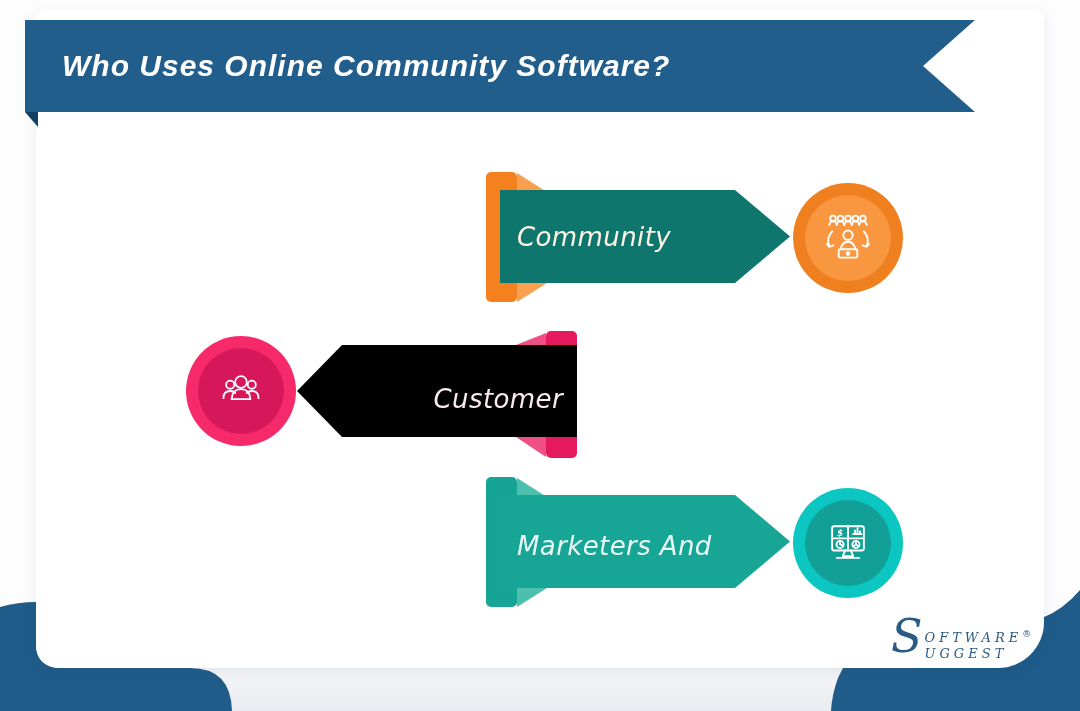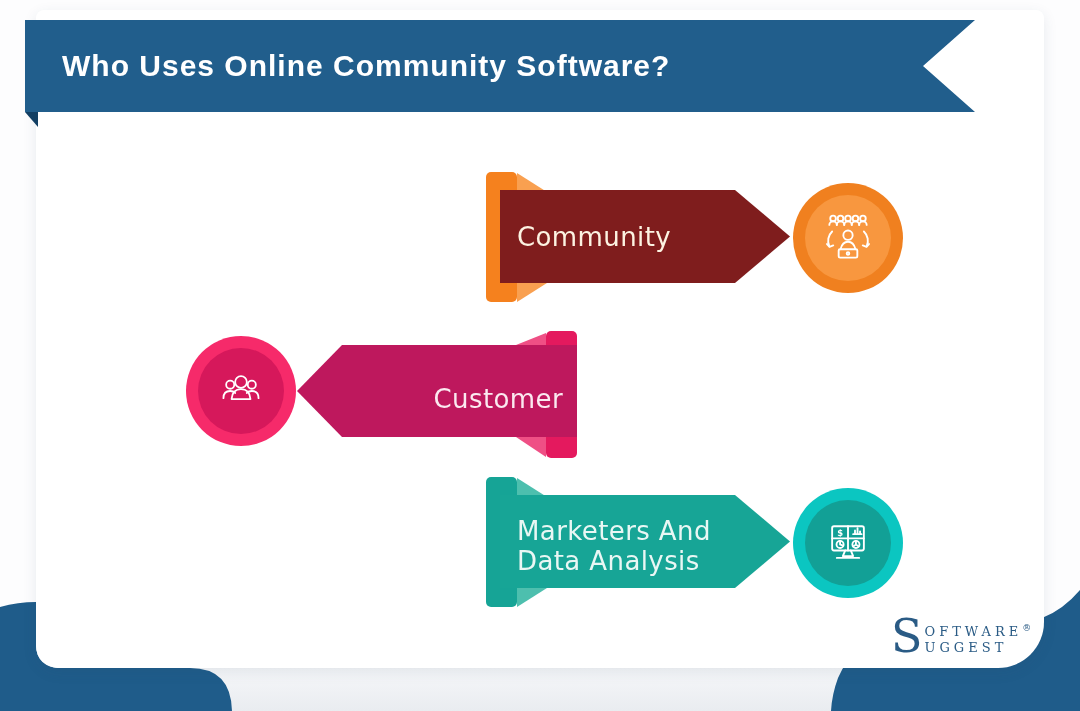--- a/index.html
+++ b/index.html
@@ -6,21 +6,21 @@
   body {
     width:1080px; height:711px; position:relative; overflow:hidden;
     background:#fdfdfe; font-family:"DejaVu Sans",sans-serif;
   }
   .bottom-band { position:absolute; left:0; top:668px; width:1080px; height:43px;
     background:linear-gradient(180deg,#f6f7f9,#e9ecf0); z-index:0; }
   .bg-decor { position:absolute; left:0; top:0; z-index:1; }
   .card { position:absolute; left:36px; top:10px; width:1008px; height:658px;
     background:#ffffff; border-radius:8px 8px 46px 22px;
     box-shadow:0 4px 14px rgba(40,70,100,.10); z-index:2; }
-  .stage { position:absolute; inset:0; z-index:3; }
+  .stage { position:absolute; inset:0; z-index:3;font-style:italic; }
 
   
   .ribbon { position:absolute; left:25px; top:20px; width:950px; height:92px;
     background:#215e8c;
     clip-path:polygon(0 0,950px 0,898px 46px,950px 92px,0 92px); }
   .ribbon-title { position:absolute; left:37px; top:0; height:92px; line-height:92px;
     font-family:"Liberation Sans",sans-serif; font-weight:bold; font-size:30px;
     letter-spacing:1px; color:#ffffff; white-space:nowrap; }
   .ribbon-fold { position:absolute; left:25px; top:112px; width:13px; height:15px;
     background:#123f63; clip-path:polygon(0 0,100% 0,100% 100%); }
@@ -36,34 +36,34 @@
   .inner { width:86px; height:86px; border-radius:50%;
     display:flex; align-items:center; justify-content:center; }
   .inner svg { display:block; }
 
   
   .g1 .tab   { left:486px; top:172px; width:31px; height:130px; background:#f5811e; }
   .g1 .bt    { left:517px; top:173px; width:30px; height:19px; background:#f9a050;
                clip-path:polygon(0 0,100% 100%,0 100%); }
   .g1 .bb    { left:517px; top:283px; width:30px; height:19px; background:#f9a050;
                clip-path:polygon(0 0,100% 0,0 100%); }
-  .g1 .abody { left:500px; top:190px; width:290px; height:93px; background:#7f1d1d;
+  .g1 .abody { left:500px; top:190px; width:290px; height:93px; background:#0f766e;
                clip-path:polygon(0 0,235px 0,290px 46.5px,235px 93px,0 93px);
                padding-left:17px; box-sizing:border-box; }
   .g1 .label { color:#fdf3e2; }
   .g1 .circle{ left:793px; top:183px; background:#f0801f; }
   .g1 .inner { background:#f8973f; }
 
   
   .g2 .tab   { left:546px; top:331px; width:31px; height:127px; background:#e4195e; }
   .g2 .bt    { left:516px; top:333px; width:30px; height:12px; background:#ef4f85;
                clip-path:polygon(100% 0,100% 100%,0 100%); }
   .g2 .bb    { left:516px; top:437px; width:30px; height:20px; background:#ef4f85;
                clip-path:polygon(0 0,100% 0,100% 100%); }
-  .g2 .abody { left:297px; top:345px; width:280px; height:108px; background:#be185d;
+  .g2 .abody { left:297px; top:345px; width:280px; height:108px; background:#000000;
                clip-path:polygon(280px 0,45px 0,0 46px,45px 92px,280px 92px);
                justify-content:flex-end; padding-right:14px; box-sizing:border-box; }
   .g2 .label { color:#fbe9f0; text-align:right; }
   .g2 .circle{ left:186px; top:336px; background:#f62a6a; }
   .g2 .inner { background:#d6185b; }
 
   
   .g3 .tab   { left:486px; top:477px; width:31px; height:130px; background:#16a496; }
   .g3 .bt    { left:517px; top:478px; width:30px; height:19px; background:#4dbfae;
                clip-path:polygon(0 0,100% 100%,0 100%); }
@@ -73,21 +73,21 @@
                clip-path:polygon(0 0,235px 0,290px 46.5px,235px 93px,0 93px);
                padding-left:17px; box-sizing:border-box; }
   .g3 .label { color:#e9f7f4; }
   .g3 .circle{ left:793px; top:488px; background:#0bc6c1; }
   .g3 .inner { background:#12a096; }
 
   
   .logo { position:absolute; left:891px; top:616px; display:flex;
     color:#2a5b85; font-family:"DejaVu Serif",serif; }
   .logo-s { font-size:46px; line-height:40px; }
-  .logo-col { display:flex; flex-direction:column; margin-left:2px; margin-top:4px; }
+  .logo-col { display:flex; flex-direction:column; margin-left:2px; margin-top:10px; }
   .logo-top,.logo-bottom { font-size:13px; letter-spacing:4px; line-height:16px; white-space:nowrap; }
   .logo-top sup { font-size:9px; letter-spacing:0; }
 
   .icon-dollar { font-family:"DejaVu Sans",sans-serif; font-size:9px; font-weight:bold; }
 </style>
 </head>
 <body>
 
 <div class="bottom-band"></div>
 
@@ -163,21 +163,20 @@
     </div>
   </div>
 
   <div class="g3">
     <div class="tab"></div>
     <div class="bevel bt"></div>
     <div class="bevel bb"></div>
     <div class="abody">
       <div class="label">
         <span>Marketers And</span>
-        <span>Data Analysis</span>
       </div>
     </div>
     <div class="circle">
       <div class="inner">
         <svg width="56" height="56" viewBox="0 0 60 60" fill="none" stroke="#ffffff" stroke-width="2" stroke-linecap="round" stroke-linejoin="round">
           <rect x="13" y="12" width="34" height="26" rx="2"></rect>
           <path d="M30 12v26M13 25h34"></path>
           <text x="21.5" y="22" text-anchor="middle" fill="#ffffff" stroke="none" class="icon-dollar">$</text>
           <path d="M35.5 20.5h9M37.5 20v-3.5M40.2 20v-6M42.9 20v-2.5"></path>
           <circle cx="21.5" cy="31.5" r="3.8"></circle>

